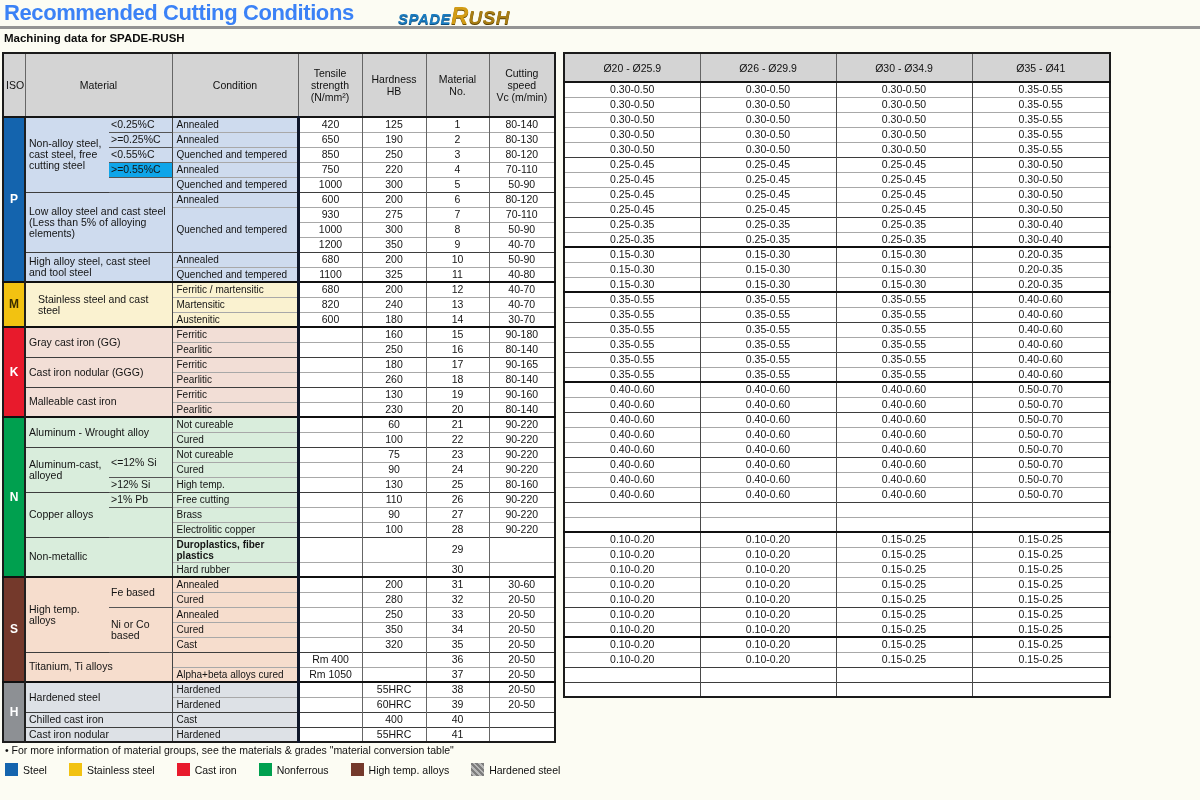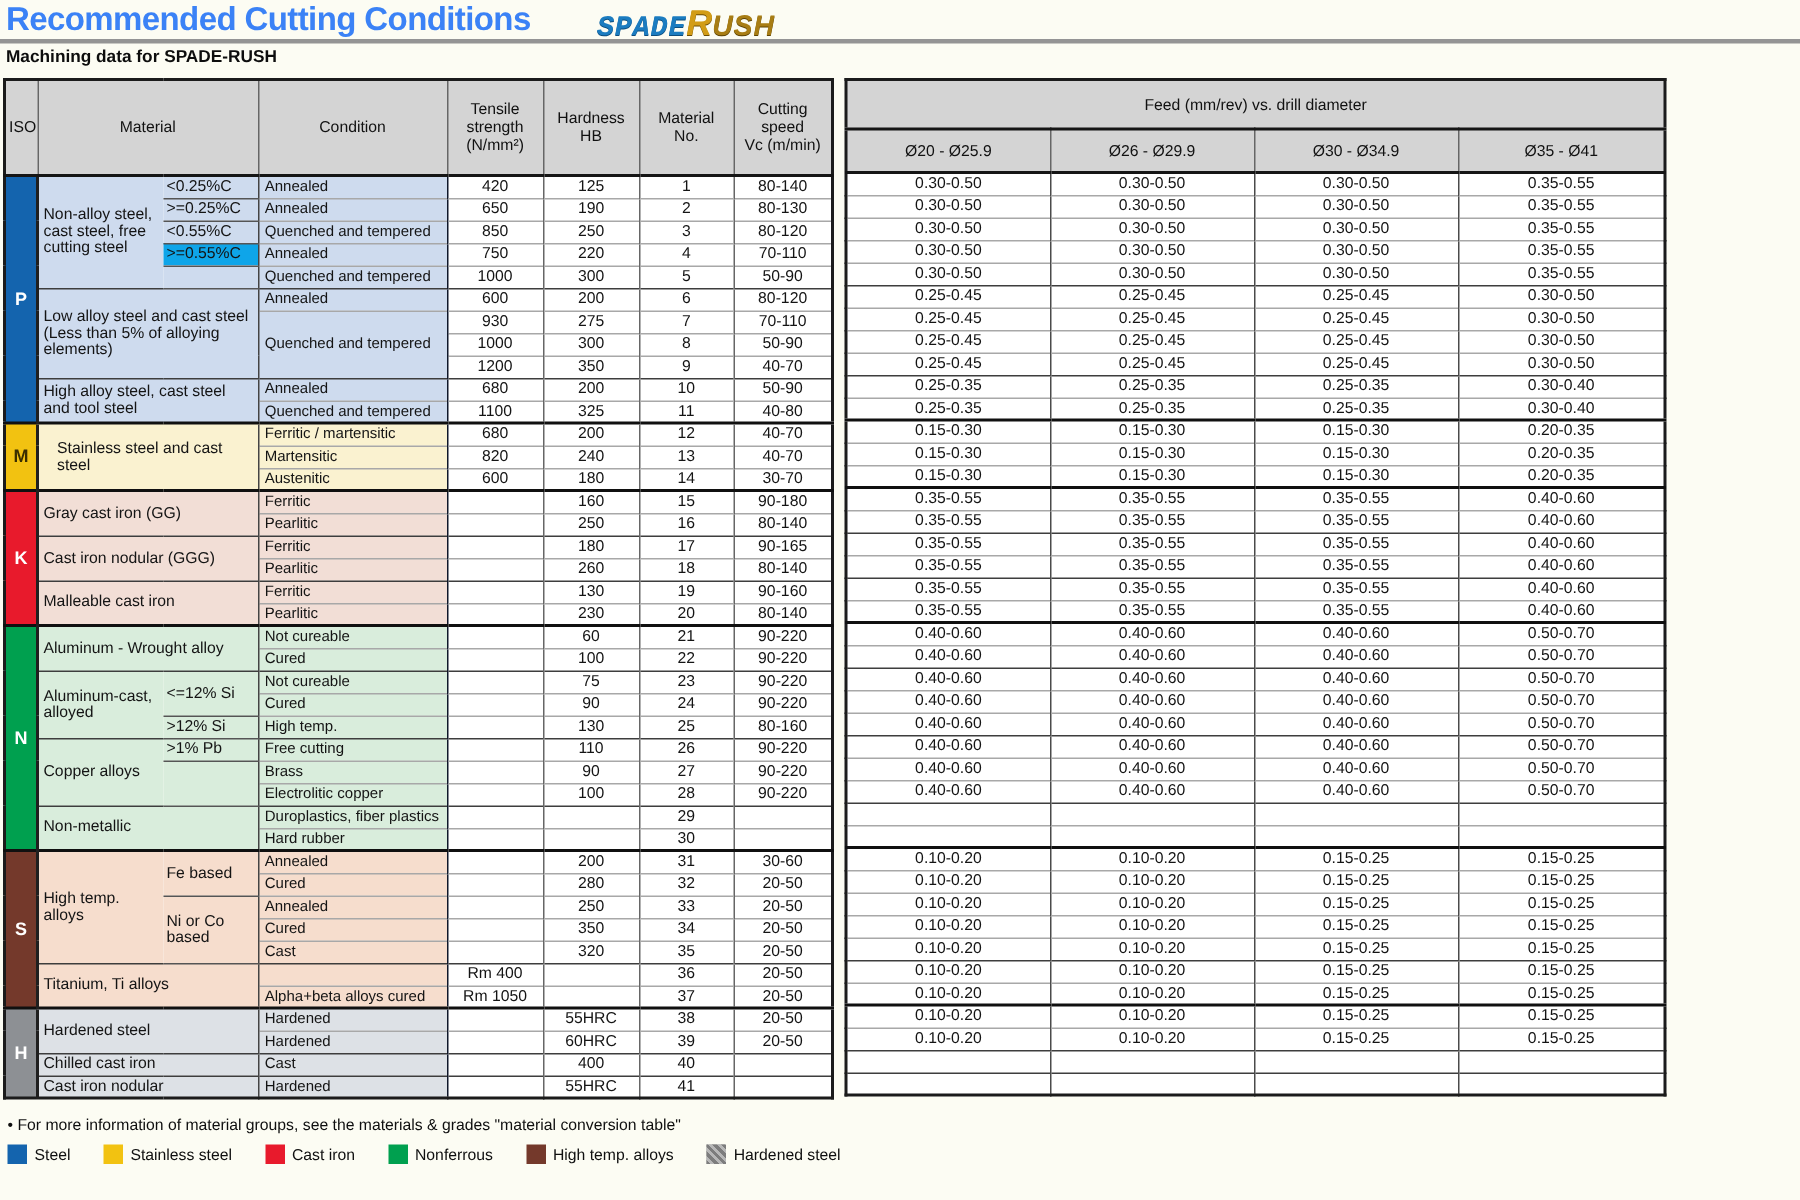--- a/index.html
+++ b/index.html
@@ -5,21 +5,21 @@
   html,body{margin:0;padding:0;}
   body{
     width:1200px;height:800px;position:relative;overflow:hidden;
     background:#fcfcf3;color:#111;
     font-family:"Liberation Sans",sans-serif;
   }
   .page-title{position:absolute;left:4px;top:0px;font-size:22px;font-weight:bold;letter-spacing:-0.4px;color:#3b82f6;}
   .title-rule{position:absolute;left:0;top:26px;width:1200px;height:3px;background:#949494;}
   .subtitle{position:absolute;left:4px;top:32px;font-size:11.5px;font-weight:bold;color:#0d0d0d;}
   .logo{position:absolute;left:398px;top:2px;font-style:italic;font-weight:bold;white-space:nowrap;}
-  .lg-spade{color:#1b7cc0;font-size:19px;letter-spacing:0.5px;text-shadow:0 1px 0 #0c4d7e;font-family:Liberation Mono, monospace;}
+  .lg-spade{color:#1b7cc0;font-size:15px;letter-spacing:0.5px;text-shadow:0 1px 0 #0c4d7e;}
   .lg-r{color:#d29c16;font-size:24px;text-shadow:0 1px 0 #6b4c05;}
   .lg-ush{color:#a87d14;font-size:19px;letter-spacing:0.5px;text-shadow:0 1px 0 #5e4404;}
 
   .tables{position:absolute;left:2px;top:52px;display:flex;gap:7px;align-items:flex-start;}
   table{border-collapse:collapse;table-layout:fixed;background:#fff;}
   #ltable{width:552px;border:2px solid #1b1b1b;}
   #rtable{width:546px;border:2px solid #1b1b1b;}
 
   th{
     background:#d4d4d4;font-weight:normal;font-size:10.5px;line-height:12px;
@@ -36,21 +36,21 @@
     font-size:10.5px;line-height:11px;vertical-align:middle;padding:0;
     border-top:1px solid #a8a8a8;color:#141414;
   }
   tr.block-start td{border-top:1px solid #3d3d3d;}
   tr.group-start td{border-top:2px solid #101010;}
 
   .iso-cell{font-weight:bold;font-size:12px;text-align:center;border-right:2px solid #1f1f1f;}
   .material-cell{padding:1px 3px;}
   .material-cell.span2{border-right:1px solid #444;}
   .sub-cell{padding:1px 2px;border-bottom:1px solid #555;border-right:1px solid #444;}
-  .cond-cell{padding:1px 4px;font-size:10px;border-right:1px solid #0f172a;}
+  .cond-cell{padding:1px 4px;font-size:10px;border-right:3px solid #0f172a;}
   .num-cell{text-align:center;background:#fff;border-right:1px solid #666;}
   .num-cell.vc-cell{border-right:none;}
   .feed-cell{text-align:center;background:#fff;border-right:1px solid #4a4a4a;}
   .feed-cell:last-child{border-right:none;}
 
   .note{position:absolute;left:5px;top:744px;font-size:10.5px;color:#0f0f0f;}
   .legend{position:absolute;left:5px;top:763px;display:flex;gap:22px;align-items:center;}
   .legend-item{display:flex;align-items:center;gap:5px;font-size:10.5px;color:#0f0f0f;}
   .swatch{width:13px;height:13px;display:inline-block;}
   .swatch.pattern{background-image:repeating-linear-gradient(45deg,#7d7d7d 0 2px,#b7b7b7 2px 4px);}
@@ -307,21 +307,21 @@
         </tr>
         <tr>
           <td class="cond-cell" rowspan="1" style="background: rgb(217, 237, 220);">Electrolitic copper</td>
           <td class="num-cell tensile-cell"></td>
           <td class="num-cell hardness-cell">100</td>
           <td class="num-cell matno-cell">28</td>
           <td class="num-cell vc-cell">90-220</td>
         </tr>
         <tr class="block-start">
           <td class="material-cell span2" rowspan="2" colspan="2" style="background: rgb(217, 237, 220);">Non-metallic</td>
-          <td class="cond-cell" rowspan="1" style="background: rgb(217, 237, 220);">Duroplastics, fiber plastics</td>
+          <td class="cond-cell" rowspan="1" style="background: rgb(217, 237, 220); font-weight: bold;">Duroplastics, fiber plastics</td>
           <td class="num-cell tensile-cell"></td>
           <td class="num-cell hardness-cell"></td>
           <td class="num-cell matno-cell">29</td>
           <td class="num-cell vc-cell"></td>
         </tr>
         <tr>
           <td class="cond-cell" rowspan="1" style="background: rgb(217, 237, 220);">Hard rubber</td>
           <td class="num-cell tensile-cell"></td>
           <td class="num-cell hardness-cell"></td>
           <td class="num-cell matno-cell">30</td>
@@ -416,23 +416,20 @@
       </tbody>
   </table>
   <table id="rtable">
     <colgroup>
       <col style="width:136px">
         <col style="width:136px">
         <col style="width:136px">
         <col style="width:138px">
     </colgroup>
     <thead>
-        <tr class="r1">
-          <th class="feed-h" colspan="4">Feed (mm/rev) vs. drill diameter</th>
-        </tr>
         <tr class="r2">
           <th>Ø20 - Ø25.9</th>
           <th>Ø26 - Ø29.9</th>
           <th>Ø30 - Ø34.9</th>
           <th>Ø35 - Ø41</th>
         </tr>
       </thead>
     <tbody>
         <tr class="group-start">
           <td class="feed-cell">0.30-0.50</td>

